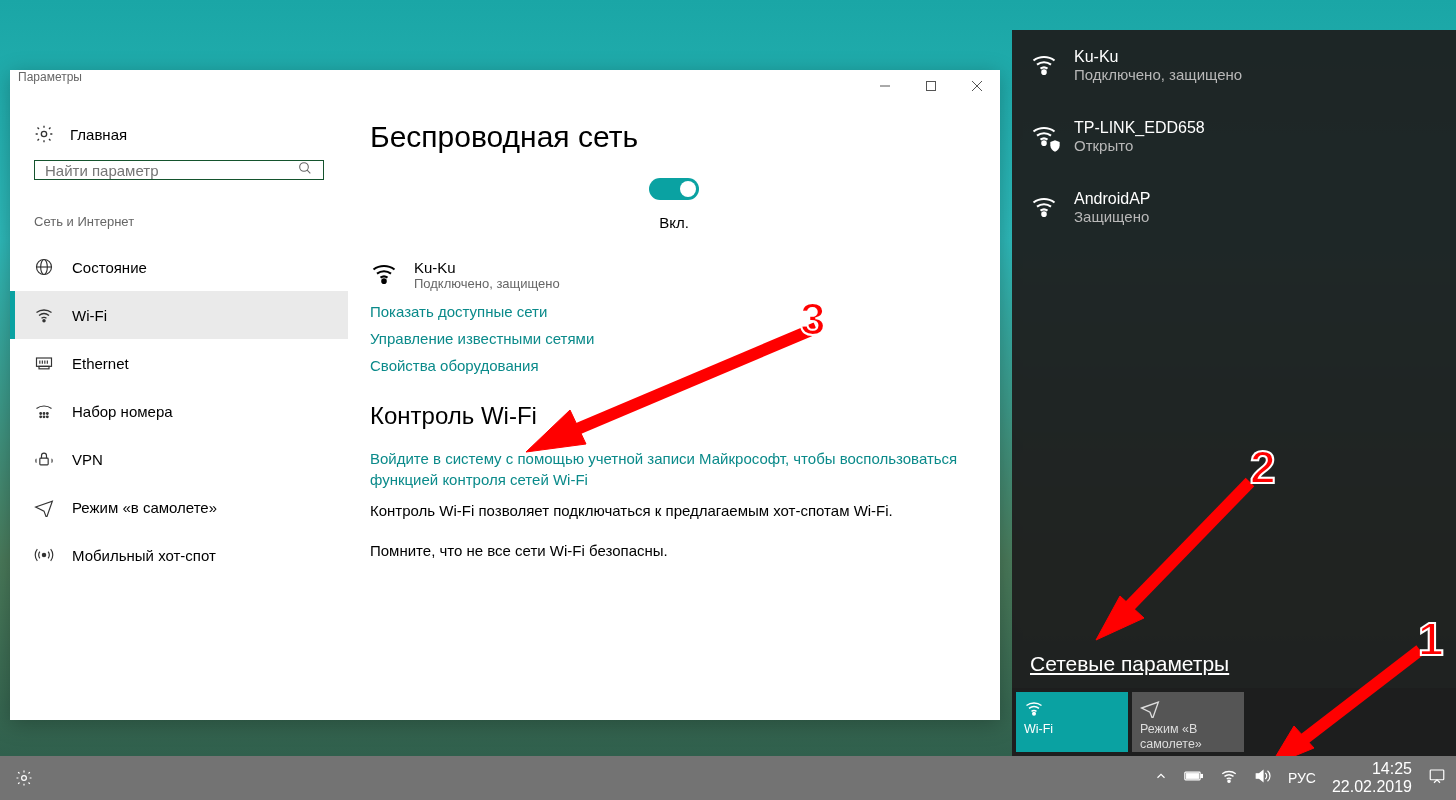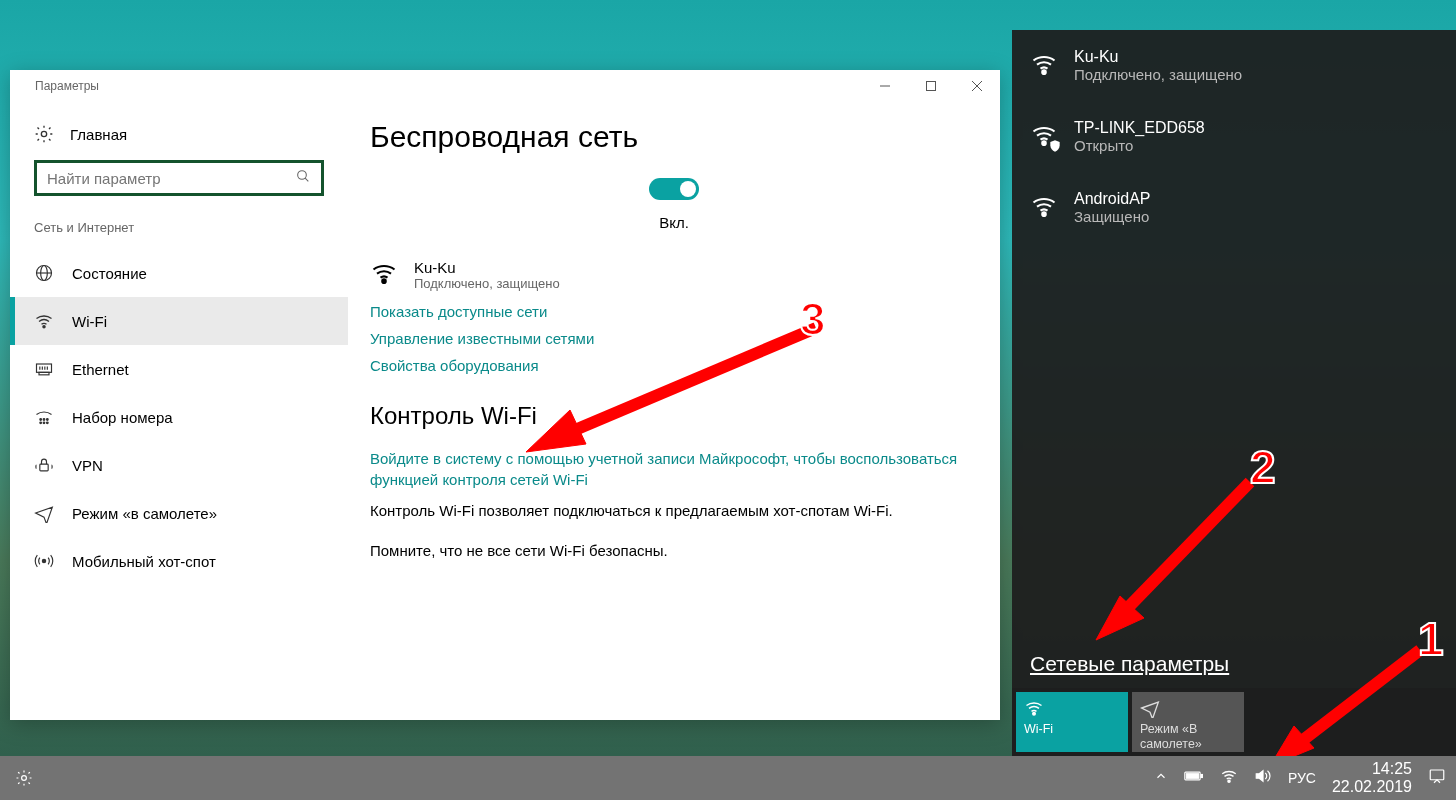--- a/index.html
+++ b/index.html
@@ -6,30 +6,30 @@
   body {
     width:1456px; height:800px;
     background:linear-gradient(to bottom,#1aa6a6 0%, #2eb8b8 30%, #4a7a5a 70%, #2a5a4a 100%);
     position:relative; overflow:hidden;
   }
   
   .settings-window{
     position:absolute; left:10px; top:70px; width:990px; height:650px;
     background:#fff; box-shadow:0 4px 20px rgba(0,0,0,.25);
   }
-  .title-bar{height:32px; display:flex; align-items:center; padding-left:14px;margin-left:11px;}
+  .title-bar{height:32px; display:flex; align-items:flex-start; padding-left:8px;}
   .title-bar-title{color:#666; font-size:12px; flex:1;}
   .title-btn{width:46px; height:32px; display:flex; align-items:center; justify-content:center; color:#555;}
   .title-btn svg{width:12px;height:12px;}
   .window-body{display:flex; height:calc(100% - 32px);}
   .sidebar{width:338px; padding:18px 0 0 0;}
   .home-row{display:flex; align-items:center; padding:4px 24px 16px 24px; gap:16px;}
   .home-row .gear{width:20px;height:20px;color:#333;}
   .home-row-label{font-size:15px; color:#000;}
-  .search-wrap{margin:0 24px 20px 24px; border:3px solid #14532d; height:36px; display:flex; align-items:center; padding:0 10px;}
+  .search-wrap{margin:0 24px 30px 24px; border:1px solid #14532d; height:20px; display:flex; align-items:center; padding:0 10px;}
   .search-input{flex:1; border:none; outline:none; font-size:15px; color:#666;}
   .search-icon{color:#666;}
   .section-label{font-size:13px; color:#666; padding:4px 24px 14px 24px;}
   .nav-list{}
   .nav-item{display:flex; align-items:center; gap:18px; padding:14px 24px; font-size:15px; color:#000; position:relative;}
   .nav-item.active{background:#eaeaea;}
   .nav-item.active::before{content:""; position:absolute; left:0; top:0; bottom:0; width:5px; background:#0aa2a2;}
   .nav-item .nav-icon{width:20px; height:20px; color:#333; display:flex; align-items:center; justify-content:center;}
   
   .content{flex:1; padding:18px 22px;}

